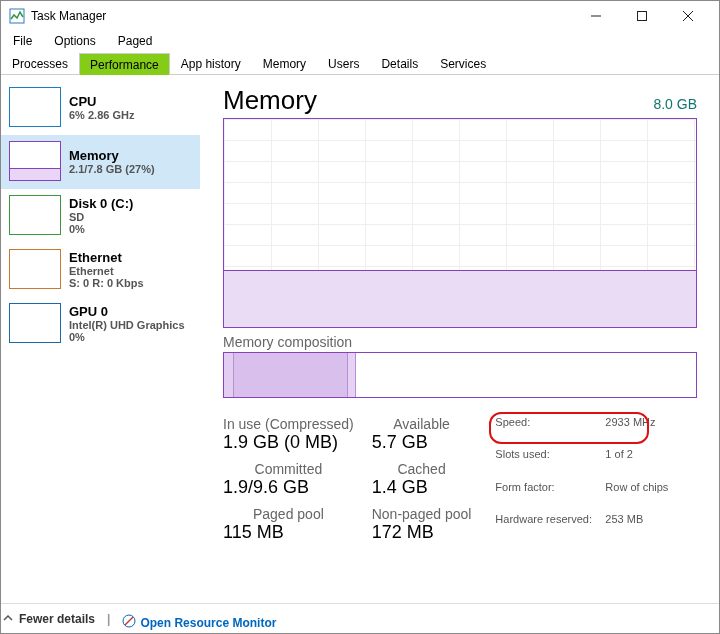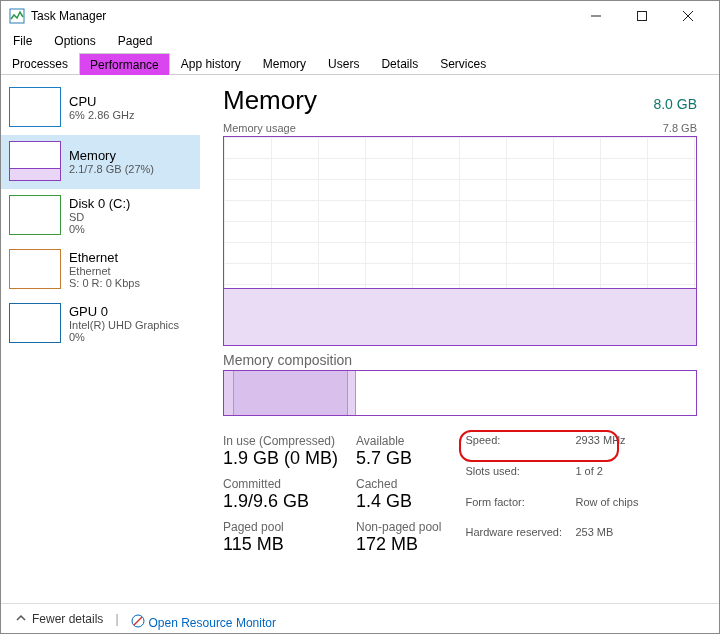--- a/index.html
+++ b/index.html
@@ -7,33 +7,33 @@
   .titlebar { height: 30px; display: flex; align-items: center; padding: 0 8px; justify-content: flex-end; }
   .titlebar .app-icon { width: 16px; height: 16px; margin-right: 6px; display:inline-block; }
   .titlebar .title { font-size: 12px; }
   .titlebar .spacer { flex: 1; }
   .winbtn { width: 46px; height: 30px; display: flex; align-items: center; justify-content: center; }
   .winbtn svg { stroke: #222; }
   .menubar { height: 20px; display: flex; align-items: center; padding: 0 6px; gap: 10px; font-size: 12px; }
   .menubar .menu-item { padding: 1px 6px; }
   .tabs { height: 24px; display: flex; align-items: flex-end; border-bottom: 1px solid #ccc; font-size: 12px; }
   .tab { padding: 4px 10px 3px 10px; border: 1px solid transparent; border-bottom: none; }
-  .tab.active { border-color: #ccc; background: #d946ef; position: relative; top: 1px; }
+  .tab.active { border-color: #ccc; background: #84cc16; position: relative; top: 1px; }
   .content { flex: 1; display: flex; min-height: 0; }
   .sidebar { width: 200px; border-right: 1px solid transparent; display: flex; flex-direction: column; padding-top: 6px; }
   .side-item { display: flex; gap: 8px; padding: 6px 8px 8px 8px; cursor: pointer; }
   .side-item.selected { background: #d0e7f8; }
   .thumb { width: 52px; height: 40px; border: 1px solid #999; position: relative; background:#fff; }
   .thumb.cpu { border-color: #1a7cc2; }
   .thumb.mem { border-color: #8a3fbf; }
   .thumb.mem::after { content:""; position:absolute; left:0; right:0; bottom:0; height:11px; background:#e9d5f5; border-top:1px solid #8a3fbf; }
   .thumb.disk { border-color: #3a9a3a; }
   .thumb.eth { border-color: #c47a2f; }
   .thumb.gpu { border-color: #1a6aa8; }
-  .side-text { display: flex; flex-direction: column; justify-content: center; }
+  .side-text { display: flex; flex-direction: column; justify-content: center; font-weight: bold; }
   .side-title { font-size: 13px; }
   .side-sub { font-size: 11px; color: #555; }
   .side-sub2 { font-size: 11px; color: #555; }
   .main { flex: 1; padding: 10px 22px 6px 22px; display: flex; flex-direction: column; min-width: 0; }
   .header { display: flex; justify-content: space-between; align-items: baseline; }
   .header h1 { font-size: 26px; font-weight: 400; }
   .header .total { font-size: 14px; color:#0f766e; }
   .chart-label { font-size: 11px; color:#666; margin-top: 6px; display:flex; justify-content:space-between; }
   .chart { border: 1px solid #8a3fbf; height: 210px; margin-top: 2px; position: relative; background:
     linear-gradient(to right, #eee 1px, transparent 1px) 0 0/47px 100%,
@@ -41,25 +41,25 @@
   }
   .chart .fill { position:absolute; left:0; right:0; bottom:0; height:57px; background:#eadcf5; border-top:1px solid #8a3fbf; }
   .chart-xaxis { display:flex; justify-content:space-between; font-size:11px; color:#666; margin-top:2px; }
   .comp-label { font-size:14px; color:#666; margin-top:6px; }
   .comp-chart { height: 46px; border: 1px solid #8a3fbf; margin-top:2px; position:relative; }
   .comp-chart .c1 { position:absolute; left:0; top:0; bottom:0; width:10px; background:#e3cdf1; border-right:1px solid #b78fd6; }
   .comp-chart .c2 { position:absolute; left:10px; top:0; bottom:0; width:114px; background:#d9bfec; border-right:1px solid #b78fd6; }
   .comp-chart .c3 { position:absolute; left:124px; top:0; bottom:0; width:8px; background:#e6d2f3; border-right:1px solid #b78fd6; }
   .stats { display:flex; margin-top:18px; gap: 24px; }
   .stats .left { display:grid; grid-template-columns: auto auto; column-gap:18px; row-gap:8px; white-space:nowrap; }
-  .stat-block .lbl { font-size:12px; color:#666; }
+  .stat-block .lbl { font-size:14px; color:#666;text-align:center; }
   .stat-block .val { font-size:18px; }
   .stats .right { display:grid; grid-template-columns: 110px auto; row-gap:2px; font-size:11px; color:#555; position:relative; }
   .callout { position:absolute; border:2px solid #d11; border-radius:12px; top:-4px; left:-6px; width:160px; height:32px; pointer-events:none; }
-  .bottombar { height: 30px; border-top:1px solid #ddd; display:flex; align-items:center; gap:12px; padding: 0 15px; font-size:12px; }
+  .bottombar { height: 30px; border-top:1px solid #ddd; display:flex; align-items:center; gap:12px; padding: 0 2px; font-size:12px;font-weight:bold; }
   .fewer { display:flex; align-items:center; gap:6px; color:#333; }
   .link { color:#0067c0; display:flex; align-items:center; gap:4px;margin-top:8px; }
   .sep { color:#999; }
 </style>
 </head>
 <body>
 
 <div class="titlebar">
   <span class="app-icon">
     <svg width="16" height="16">
@@ -143,24 +143,20 @@
         <div class="side-sub">Intel(R) UHD Graphics</div>
         <div class="side-sub2">0%</div>
       </div>
     </div>
   </div>
 
   <div class="main">
     <div class="header">
       <h1>Memory</h1>
       <span class="total">8.0 GB</span>
-    </div>
-    <div class="chart-label">
-      <span>Memory usage</span>
-      <span>7.8 GB</span>
     </div>
     <div class="chart">
       <div class="fill"></div>
     </div>
     <div class="comp-label">Memory composition</div>
     <div class="comp-chart">
       <div class="c1"></div>
       <div class="c2"></div>
       <div class="c3"></div>
     </div>

